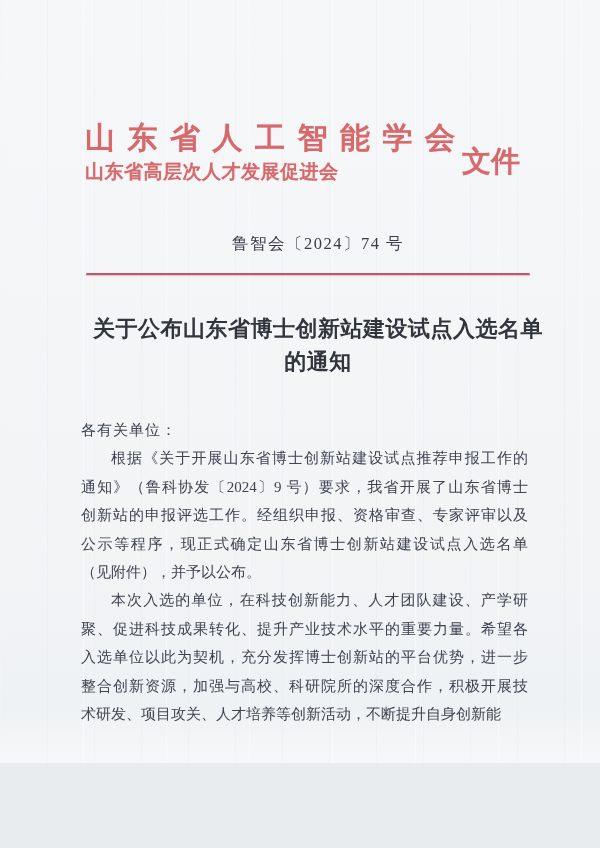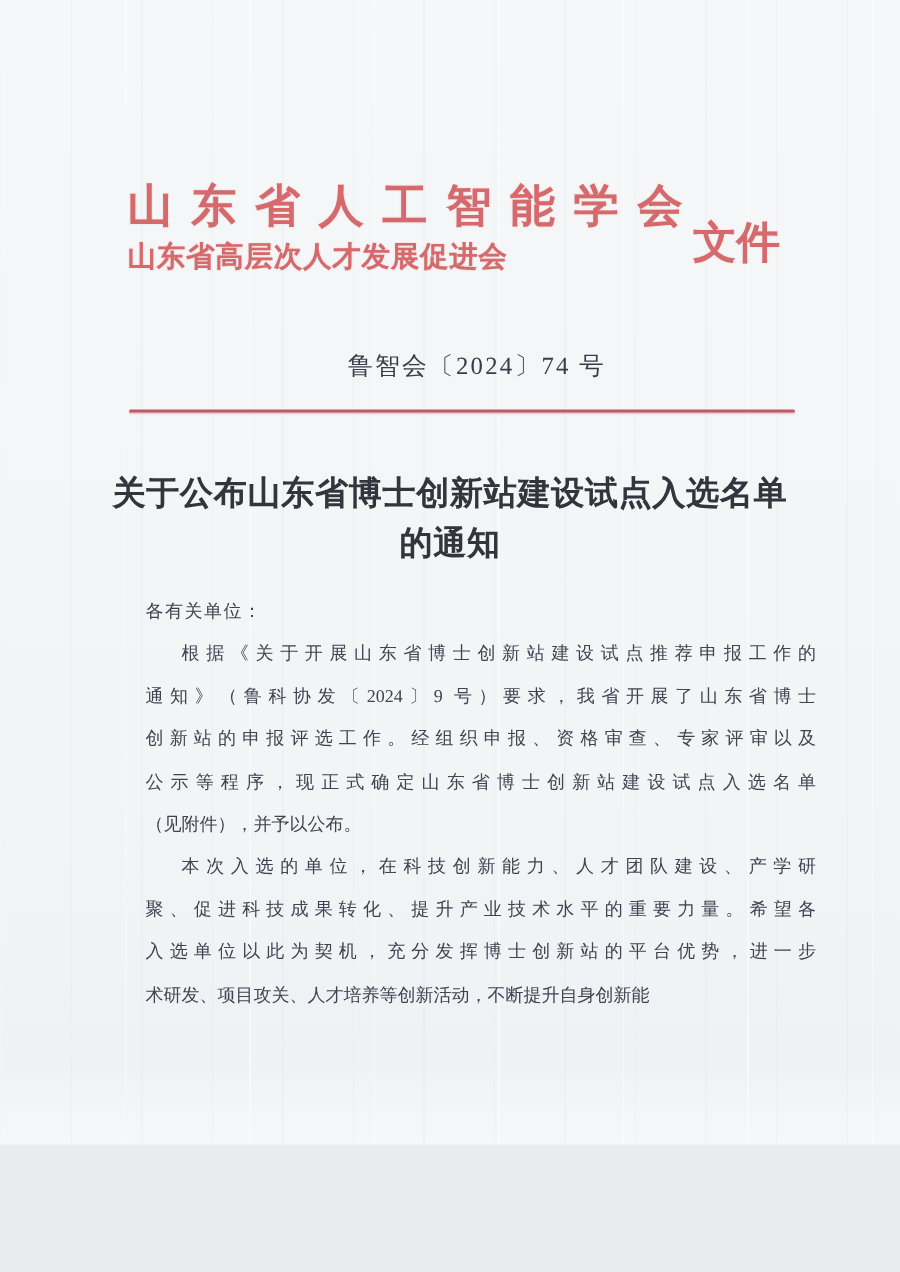--- a/index.html
+++ b/index.html
@@ -42,27 +42,27 @@
     position: absolute; left: 18px; top: 233px; width: 600px;
     text-align: center; font-size: 16.5px; letter-spacing: 1.5px;
     color: #373d47;
   }
   .redline {
     position: absolute; left: 86px; top: 273px; width: 444px; height: 2px;
     border-radius: 1px;
     box-shadow: 0 1px 1px rgba(197,96,110,0.35);
   }
   .title {
-    position: absolute; left: 75px; top: 312px; width: 450px;
+    position: absolute; left: 93px; top: 312px; width: 450px;
     text-align: center; font-size: 22px; font-weight: bold;
     line-height: 33px; color: #31353c; letter-spacing: 0.5px;
   }
   .docbody {
-    position: absolute; left: 81px; top: 393px; width: 447px;
-    font-size: 12px; line-height: 28.4px; color: #3e4450; margin-left: 16px;
+    position: absolute; left: 81px; top: 416px; width: 447px;
+    font-size: 15px; line-height: 28.4px; color: #3e4450;
   }
   .salutation { letter-spacing: 1px; }
   .bline {
     text-align: justify;
     text-align-last: justify;
     white-space: nowrap;
   }
   .bline.lastline { text-align-last: left; white-space: normal; }
   .bline.firstline { text-indent: 2em; }
 </style>
@@ -90,18 +90,19 @@
     <div class="salutation">各有关单位：</div>
     <div id="paragraphs">
         <div class="bline firstline">根据《关于开展山东省博士创新站建设试点推荐申报工作的</div>
         <div class="bline">通知》（鲁科协发〔2024〕9 号）要求，我省开展了山东省博士</div>
         <div class="bline">创新站的申报评选工作。经组织申报、资格审查、专家评审以及</div>
         <div class="bline">公示等程序，现正式确定山东省博士创新站建设试点入选名单</div>
         <div class="bline lastline">（见附件），并予以公布。</div>
         <div class="bline firstline">本次入选的单位，在科技创新能力、人才团队建设、产学研</div>
         <div class="bline">聚、促进科技成果转化、提升产业技术水平的重要力量。希望各</div>
         <div class="bline">入选单位以此为契机，充分发挥博士创新站的平台优势，进一步</div>
+        <div class="bline">整合创新资源，加强与高校、科研院所的深度合作，积极开展技</div>
         <div class="bline lastline">术研发、项目攻关、人才培养等创新活动，不断提升自身创新能</div>
       </div>
   </div>
 
   <div class="scan-band"></div>
 </div>
 
 </body></html>

